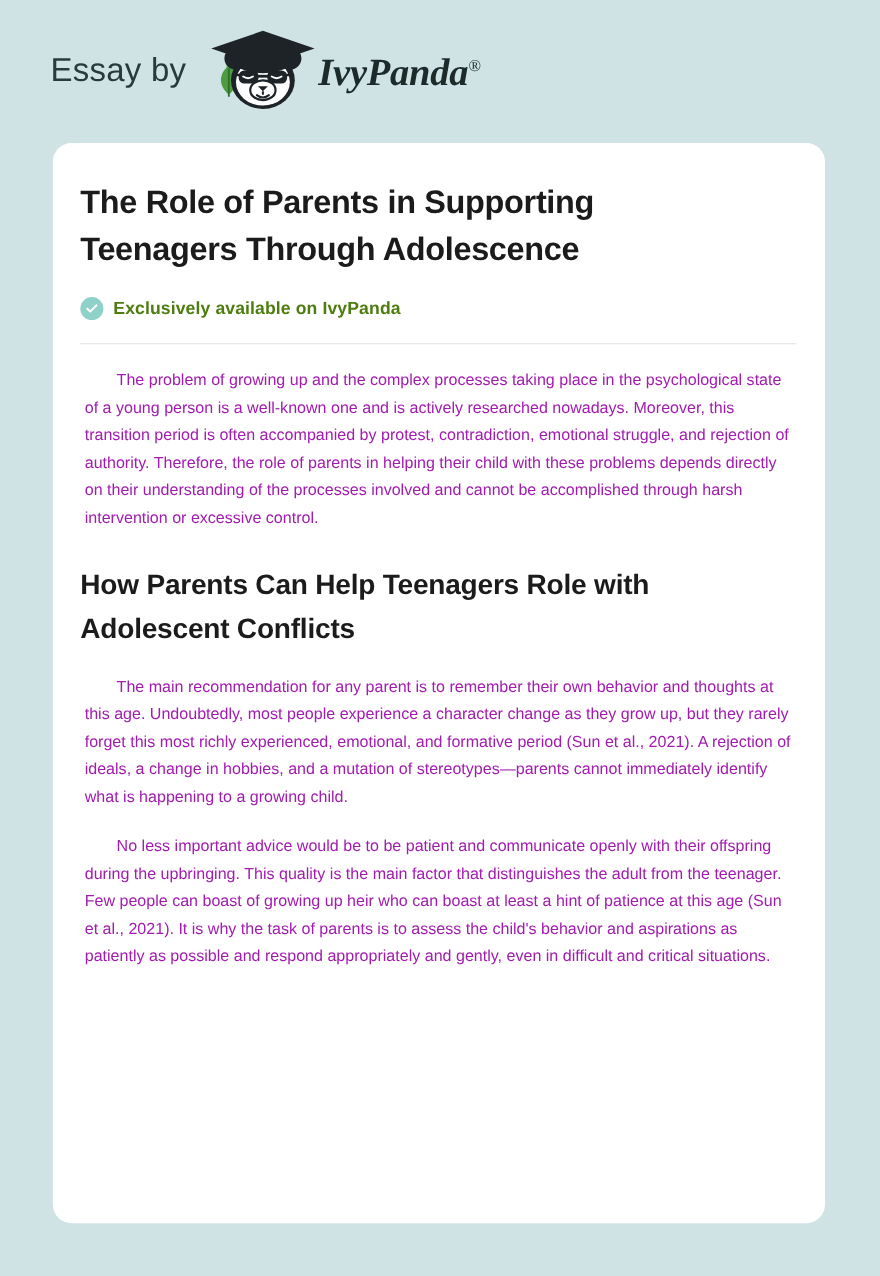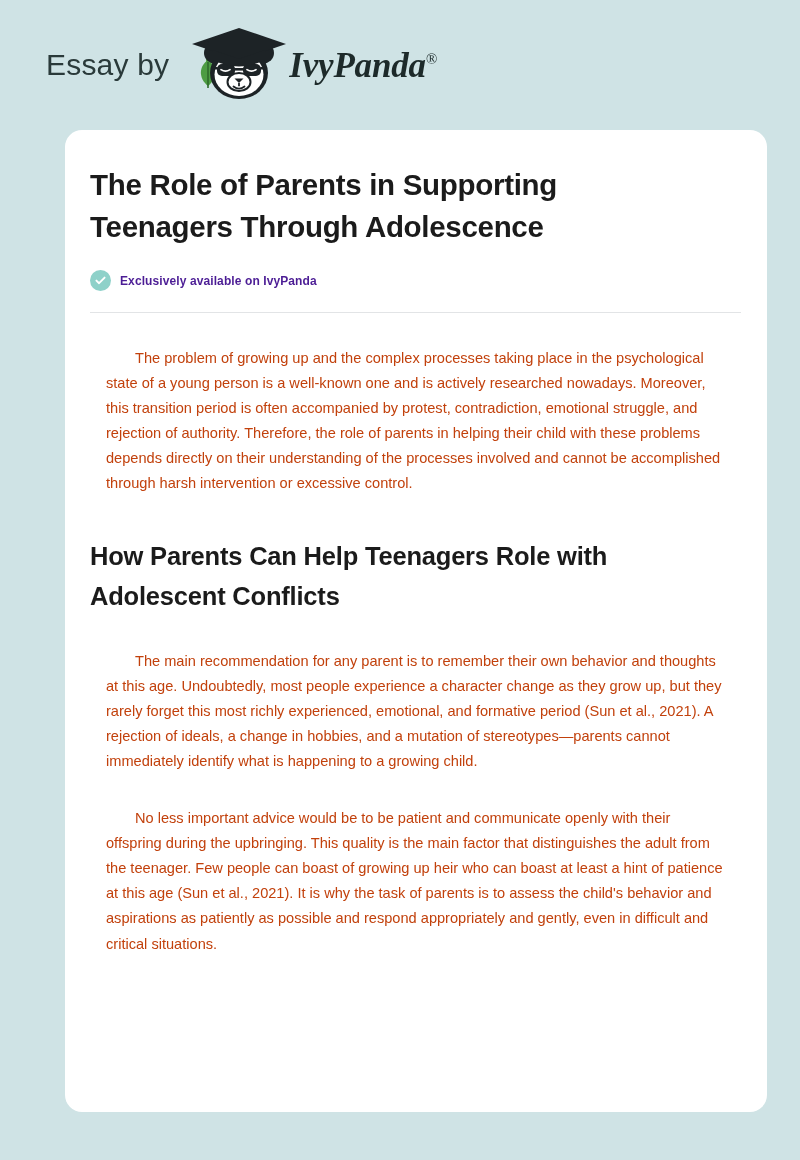--- a/index.html
+++ b/index.html
@@ -64,21 +64,21 @@
     font-family: "Liberation Serif", serif;
     font-size: 15px;
     vertical-align: super;
     font-weight: 400;
     line-height: 1;
   }
 
   
   .essay-card {
     position: absolute;
-    left: 65px;
+    left: 48px;
     top: 130px;
     width: 702px;
     height: 982px;
     background: #ffffff;
     border-radius: 17px;
     box-sizing: border-box;
     padding: 0 25px;
     overflow: hidden;
   }
   .card-inner {
@@ -108,23 +108,23 @@
     height: 21px;
     border-radius: 50%;
     background: #8ed1c9;
     display: flex;
     align-items: center;
     justify-content: center;
     flex: 0 0 auto;
   }
   .check-badge svg { display: block; }
   .exclusive-text {
-    font-size: 12px;
-    font-weight: 700;
-    color: #4c1d95;
+    font-size: 16px;
+    font-weight: 700;
+    color: #4d7c0f;
     letter-spacing: 0.1px;
     line-height: 1;
   }
 
   .divider {
     margin-top: 21px;
     height: 1px;
     background: #e2e4e6;
     width: 651px;
   }
@@ -142,25 +142,25 @@
     padding-top: 28px;
   }
   .section-heading.h-second {
     font-size: 25.5px;
     line-height: 40px;
     padding-top: 23px;
     max-width: 625px;
   }
 
   .essay-para {
-    margin: 16px;
+    margin: 4px;
     padding-top: 17px;
     font-size: 14.6px;
     line-height: 25.1px;
-    color: #c2410c;
+    color: #a21caf;
     text-indent: 29px;
     max-width: 645px;
     text-align: left;
     font-family: "Liberation Sans", sans-serif;
   }
   .essay-para + .essay-para {
     padding-top: 16px;
   }
 </style>
 </head>

